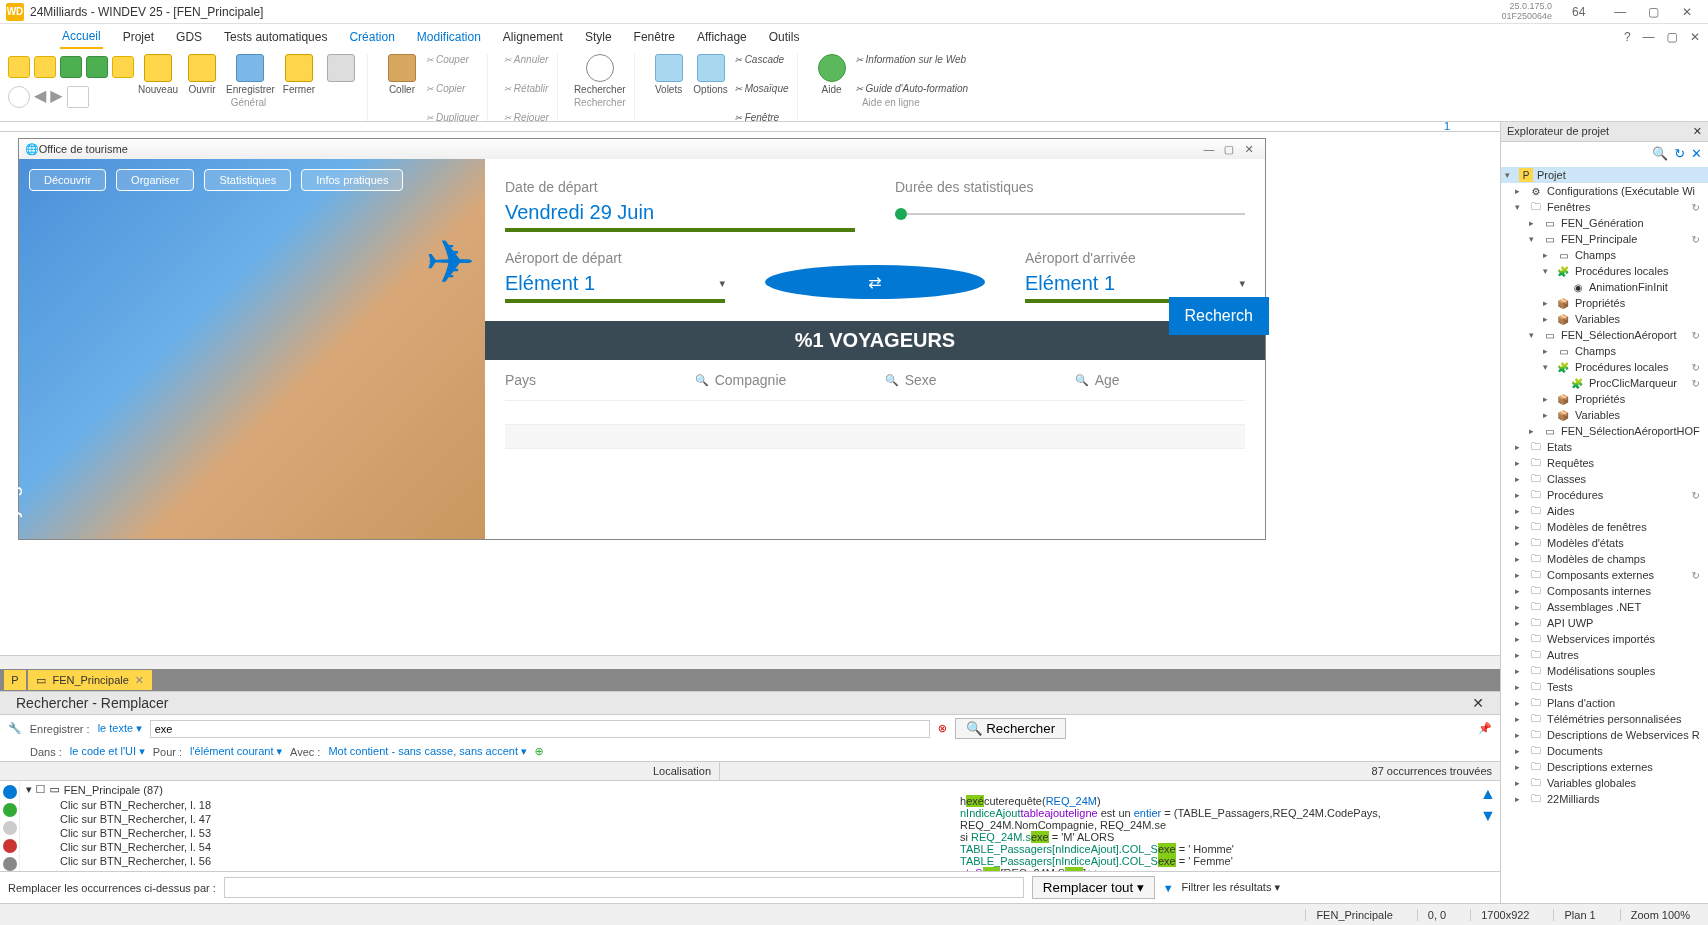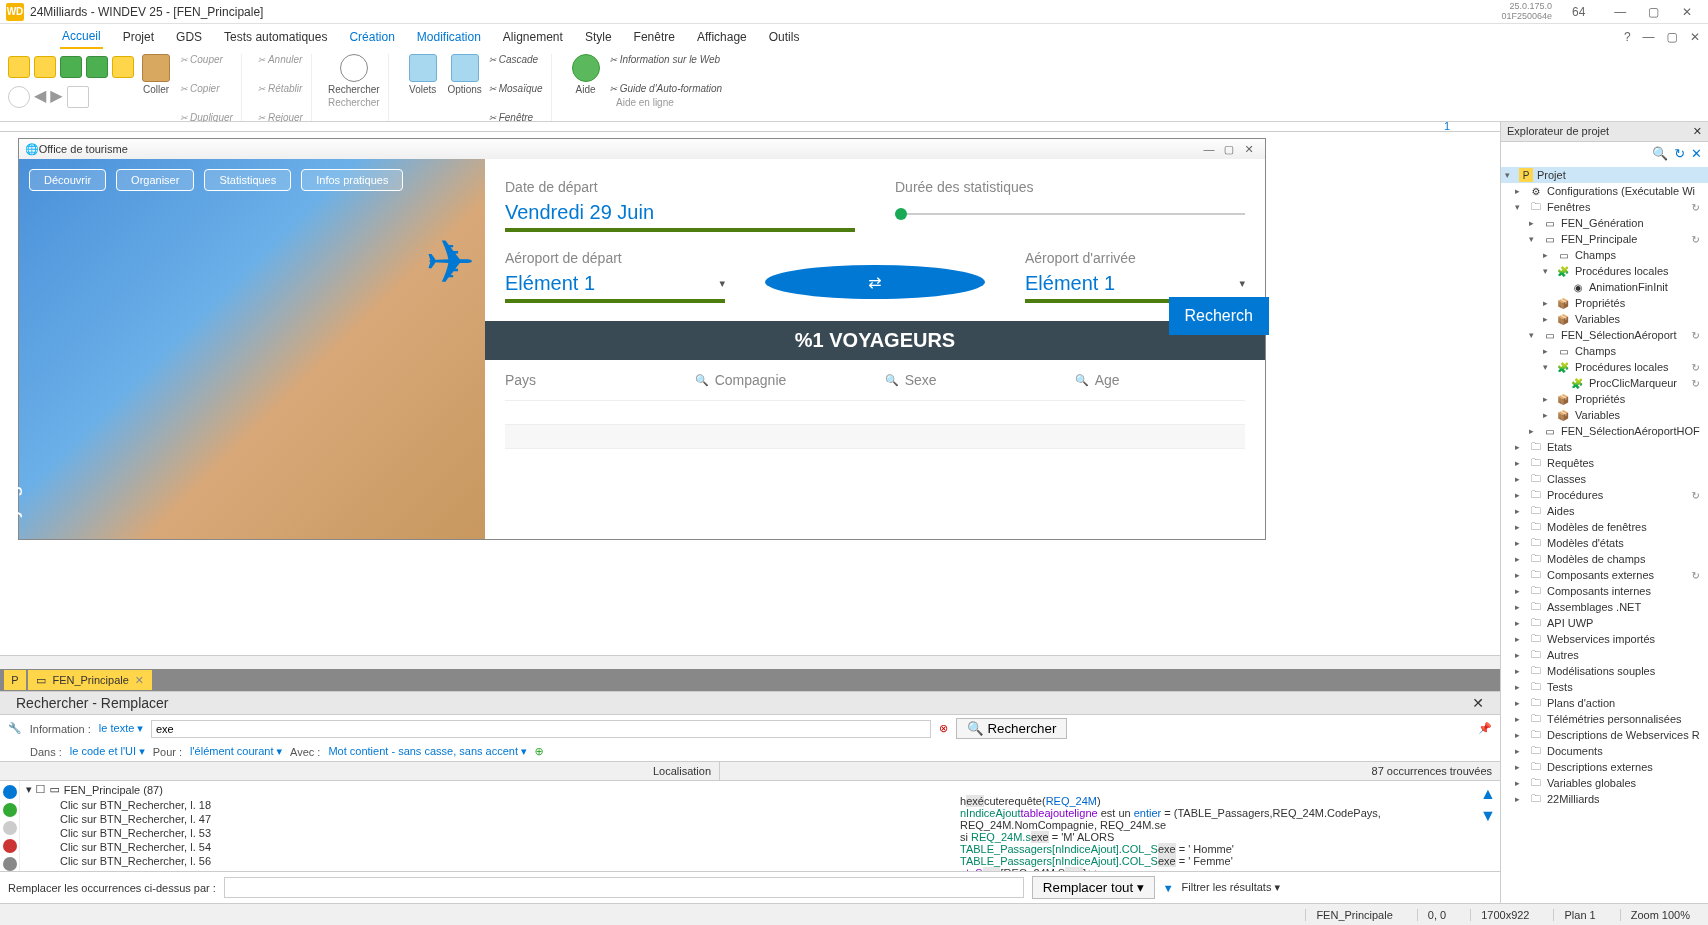--- a/index.html
+++ b/index.html
@@ -112,21 +112,21 @@
 .sr-results-head > div { padding: 3px 8px; text-align: right; }
 .sr-results-head .loc { width: 720px; border-right: 1px solid #ccc; }
 .sr-results-head .occ { flex: 1; }
 .sr-results { display: flex; height: 90px; overflow: hidden; }
 .sr-left-icons { width: 20px; background: #fff; border-right: 1px solid #eee; display: flex; flex-direction: column; gap: 4px; padding-top: 4px; align-items: center; }
 .sr-left-icons div { width: 14px; height: 14px; border-radius: 7px; }
 .sr-list { flex: 1; font-size: 11px; overflow-y: auto; }
 .sr-list .grp { padding: 2px 6px; display: flex; align-items: center; gap: 4px; }
 .sr-list .item { padding: 1px 6px 1px 40px; }
 .sr-code { width: 520px; font-size: 11px; font-family: Consolas, monospace; padding: 14px 4px 2px 4px; }
-.sr-code .hl { background: #e5e5e5; }
+.sr-code .hl { background: #84cc16; }
 .sr-code .kw { color: #0066cc; }
 .sr-code .fn { color: #8800cc; }
 .sr-code .var { color: #008866; }
 .sr-arrows { width: 24px; display: flex; flex-direction: column; align-items: center; gap: 4px; padding-top: 4px; }
 .sr-arrows div { color: #0078d4; font-size: 16px; cursor: pointer; }
 .sr-footer { display: flex; align-items: center; gap: 8px; padding: 4px 8px; font-size: 11px; border-top: 1px solid #ccc; }
 .sr-footer input { flex: 0 0 800px; border: 1px solid #ccc; padding: 2px; }
 .sr-footer .btn { border: 1px solid #bbb; background: #f5f5f5; padding: 3px 10px; cursor: pointer; }
 
 
@@ -200,20 +200,44 @@
   <span class="tab">Outils</span>
   <div class="doc-controls">
     <span>?</span>
     <span>—</span>
     <span>▢</span>
     <span>✕</span>
   </div>
 </div>
 
 <div class="ribbon">
+  <div class="ribbon-group">
+    <div class="buttons">
+      <div class="rbtn">
+          <div class="ricon"></div>
+          <span>Nouveau</span>
+        </div>
+      <div class="rbtn">
+          <div class="ricon folder"></div>
+          <span>Ouvrir</span>
+        </div>
+      <div class="rbtn">
+          <div class="ricon disk"></div>
+          <span>Enregistrer</span>
+        </div>
+      <div class="rbtn">
+          <div class="ricon close"></div>
+          <span>Fermer</span>
+        </div>
+      <div class="rbtn">
+          <div class="ricon" style="background:#ddd;border-color:#aaa"></div>
+        </div>
+    </div>
+    <div class="group-label">Général</div>
+  </div>
   <div class="ribbon-group">
     <div class="buttons">
       <div class="rbtn">
           <div class="ricon clip"></div>
           <span>Coller</span>
         </div>
       <div class="small-list">
         <div>Couper</div>
         <div>Copier</div>
         <div>Dupliquer</div>
@@ -367,21 +391,21 @@
       </div>
     </div>
 
     <div class="sr-panel">
       <div class="sr-title">
         <span>Rechercher - Remplacer</span>
         <span>✕</span>
       </div>
       <div class="sr-row">
         <span>🔧</span>
-        <span class="lbl">Information :</span>
+        <span class="lbl">Enregistrer :</span>
         <span class="link"><span>le texte</span> ▾</span>
         <input type="text" class="wide" value="exe" style="">
         <span style="color:#c00">⊗</span>
         <button class="sr-search-btn">🔍 <span>Rechercher</span></button>
         <span style="flex:1"></span>
         <span>📌</span>
       </div>
       <div class="sr-row">
         <span style="width:14px"></span>
         <span class="lbl">Dans :</span>

